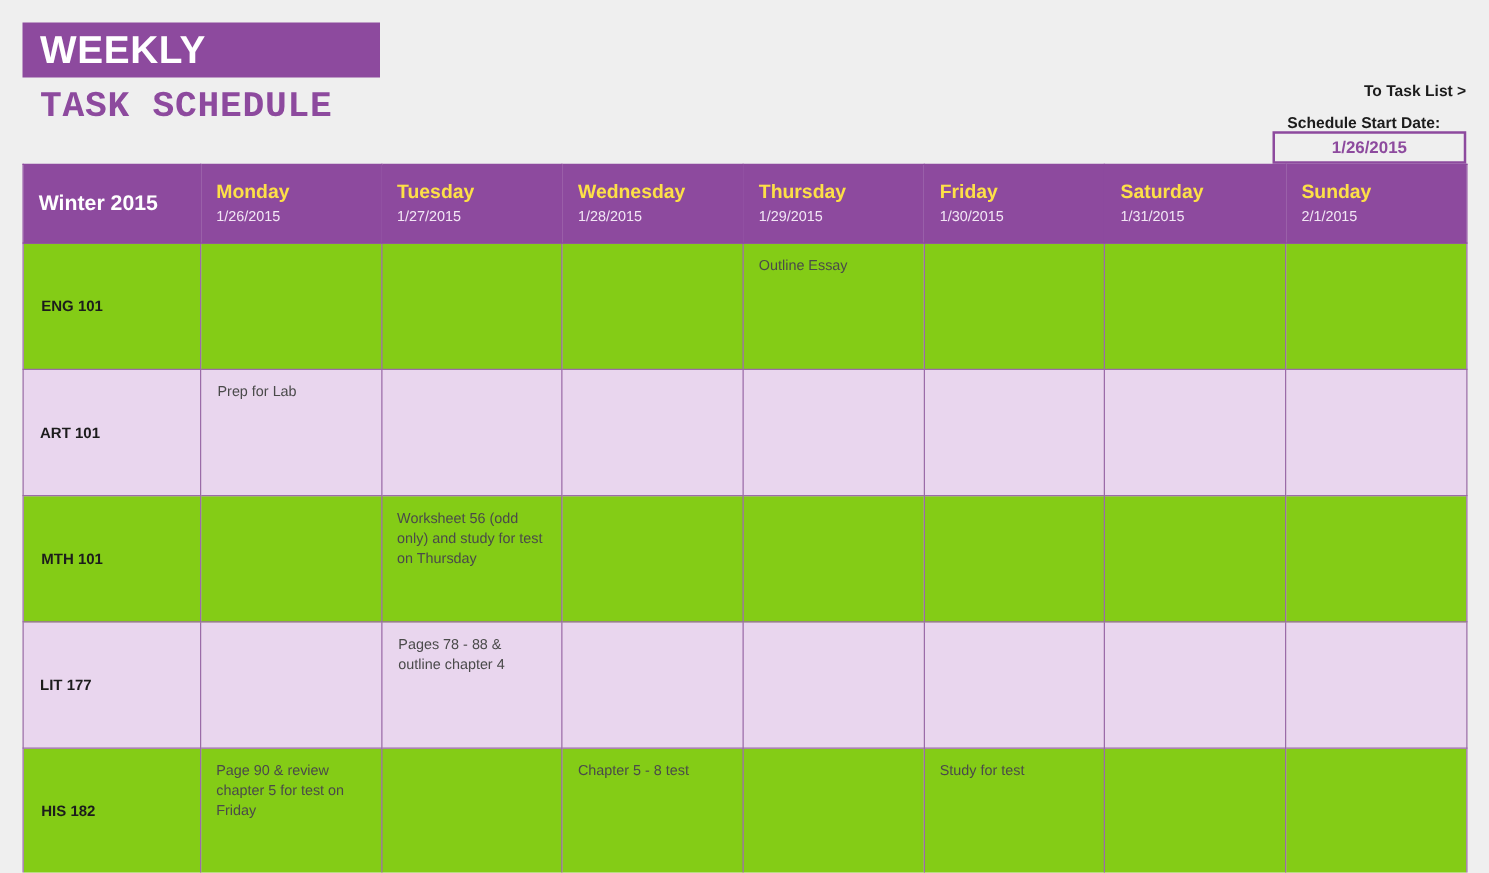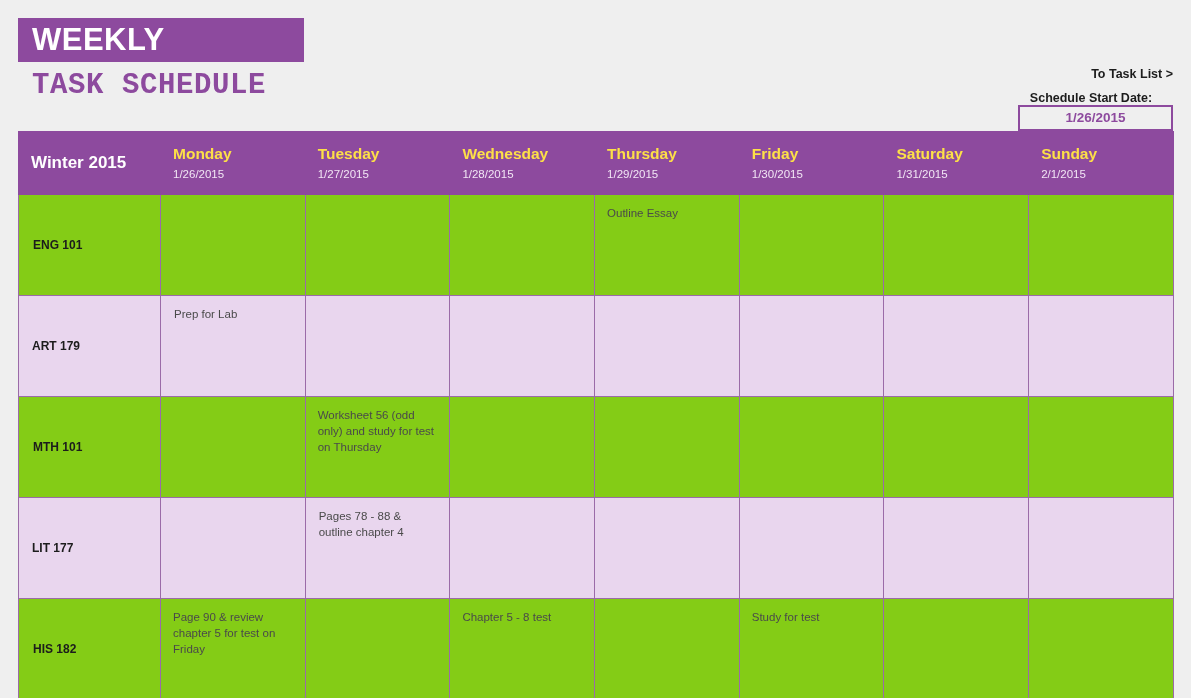--- a/index.html
+++ b/index.html
@@ -253,21 +253,21 @@
               <span class="cell-text"></span>
             </td>
           <td>
               <span class="cell-text"></span>
             </td>
           <td>
               <span class="cell-text"></span>
             </td>
         </tr>
         <tr class="alt">
-          <td class="row-label">ART 179</td>
+          <td class="row-label">ART 101</td>
           <td>
               <span class="cell-text">Prep for Lab</span>
             </td>
           <td>
               <span class="cell-text"></span>
             </td>
           <td>
               <span class="cell-text"></span>
             </td>
           <td>

